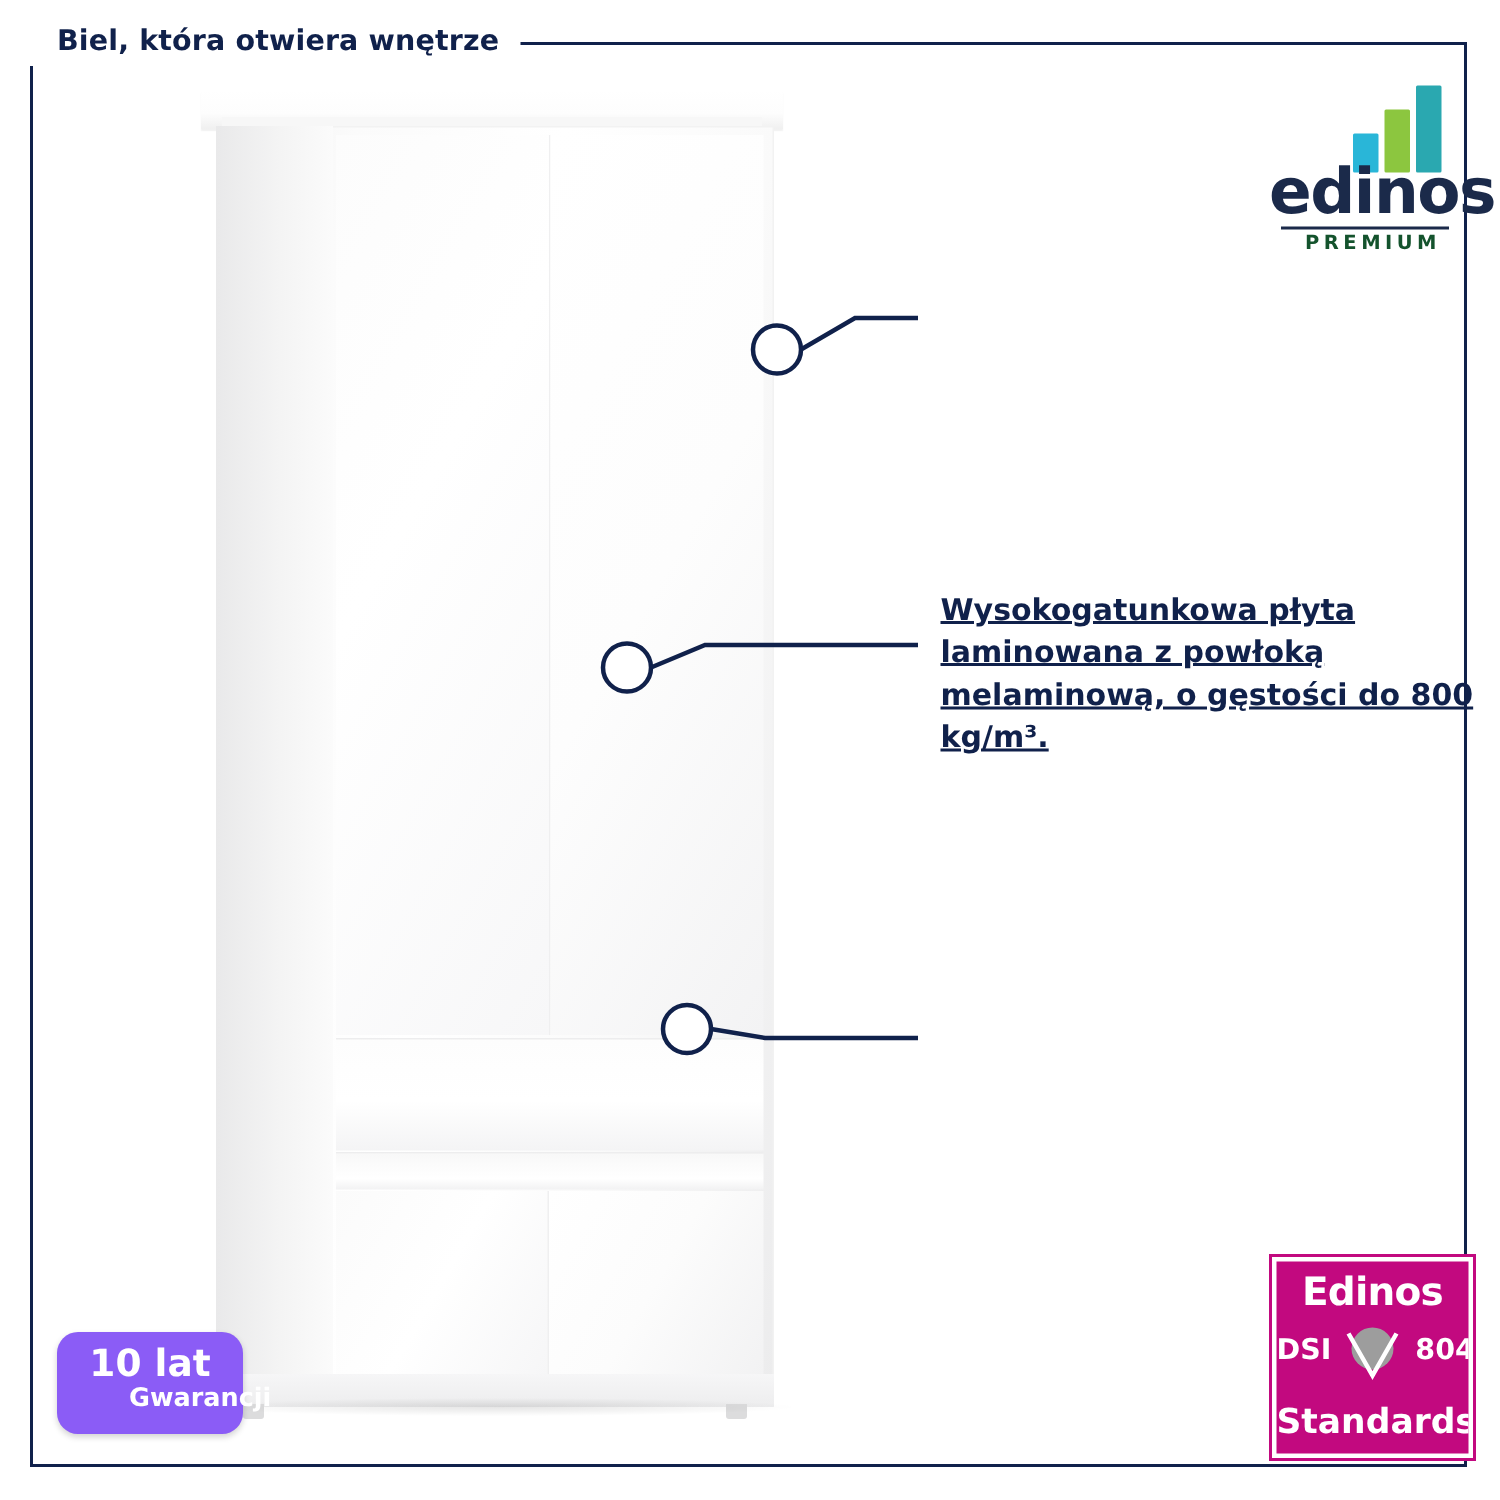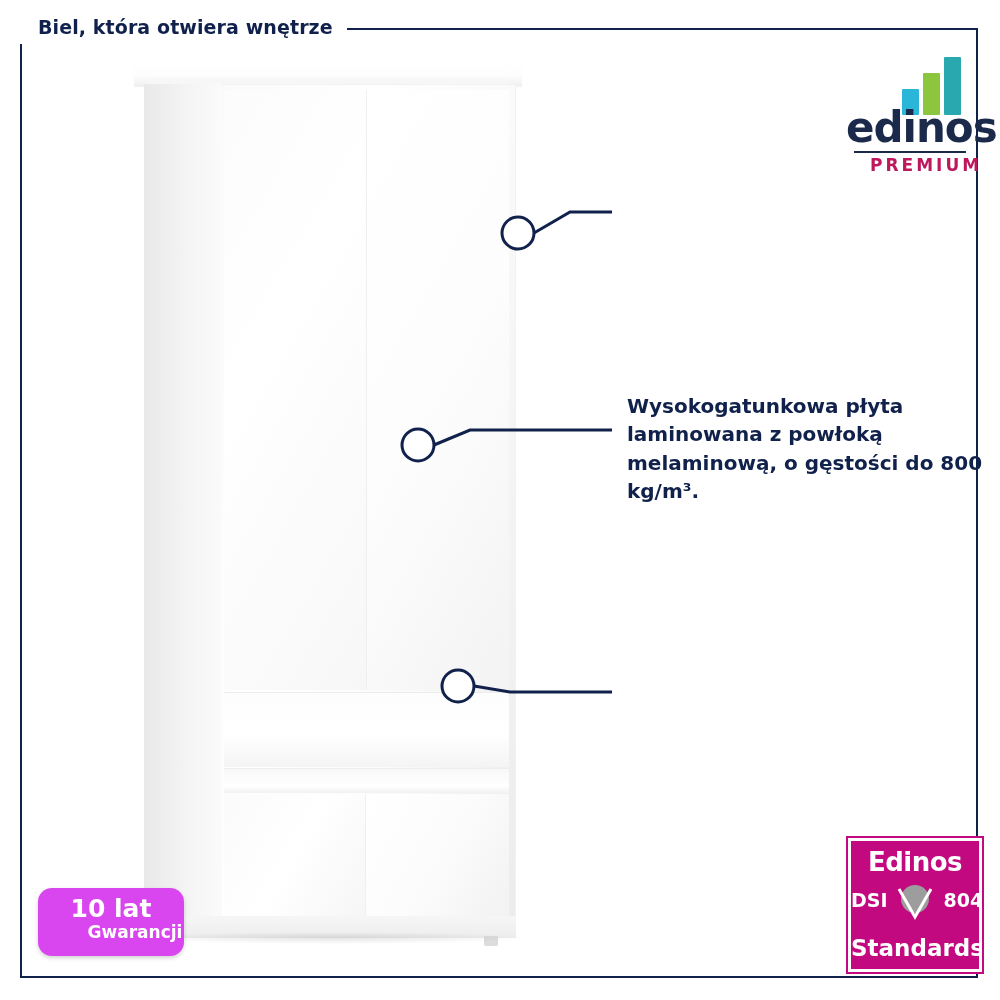--- a/index.html
+++ b/index.html
@@ -170,21 +170,21 @@
   
   .callout-text {
     position: absolute;
     font-size: 20px;
     font-weight: bold;
     color: #10214b;
     line-height: 1.42;
     width: 360px;
   }
   .callout-1 { left: 627px; top: 175px; }
-  .callout-2 { left: 627px; top: 392px; }
+  .callout-2 { left: 627px; top: 392px; text-decoration: underline; }
   .callout-3 { left: 627px; top: 672px; }
   svg.leaders {
     position: absolute;
     left: 0;
     top: 0;
     width: 1000px;
     height: 1000px;
     pointer-events: none;
   }
   
@@ -218,41 +218,41 @@
     font-size: 42px;
     font-weight: bold;
     color: #1b2a4a;
     letter-spacing: -1px;
     line-height: 1;
   }
   .logo-premium {
     position: absolute;
     left: 24px;
     top: 100px;
-    font-size: 17px;
+    font-size: 13px;
     letter-spacing: 3px;
-    color: #be185d;
+    color: #14532d;
     font-weight: bold;
   }
   .logo-rule {
     position: absolute;
     left: 8px;
     top: 96px;
     width: 112px;
     height: 2px;
     background: #1b2a4a;
   }
   
   .badge-guarantee {
     position: absolute;
     left: 38px;
     top: 888px;
-    width: 146px;
+    width: 124px;
     height: 68px;
-    background: #d946ef;
+    background: #8b5cf6;
     border-radius: 14px;
     color: #ffffff;
     text-align: center;
     box-shadow: 0 2px 4px rgba(0,0,0,0.18);
   }
   .badge-guarantee .b-line1 {
     margin-top: 8px;
     font-size: 25px;
     font-weight: bold;
     line-height: 1.05;

